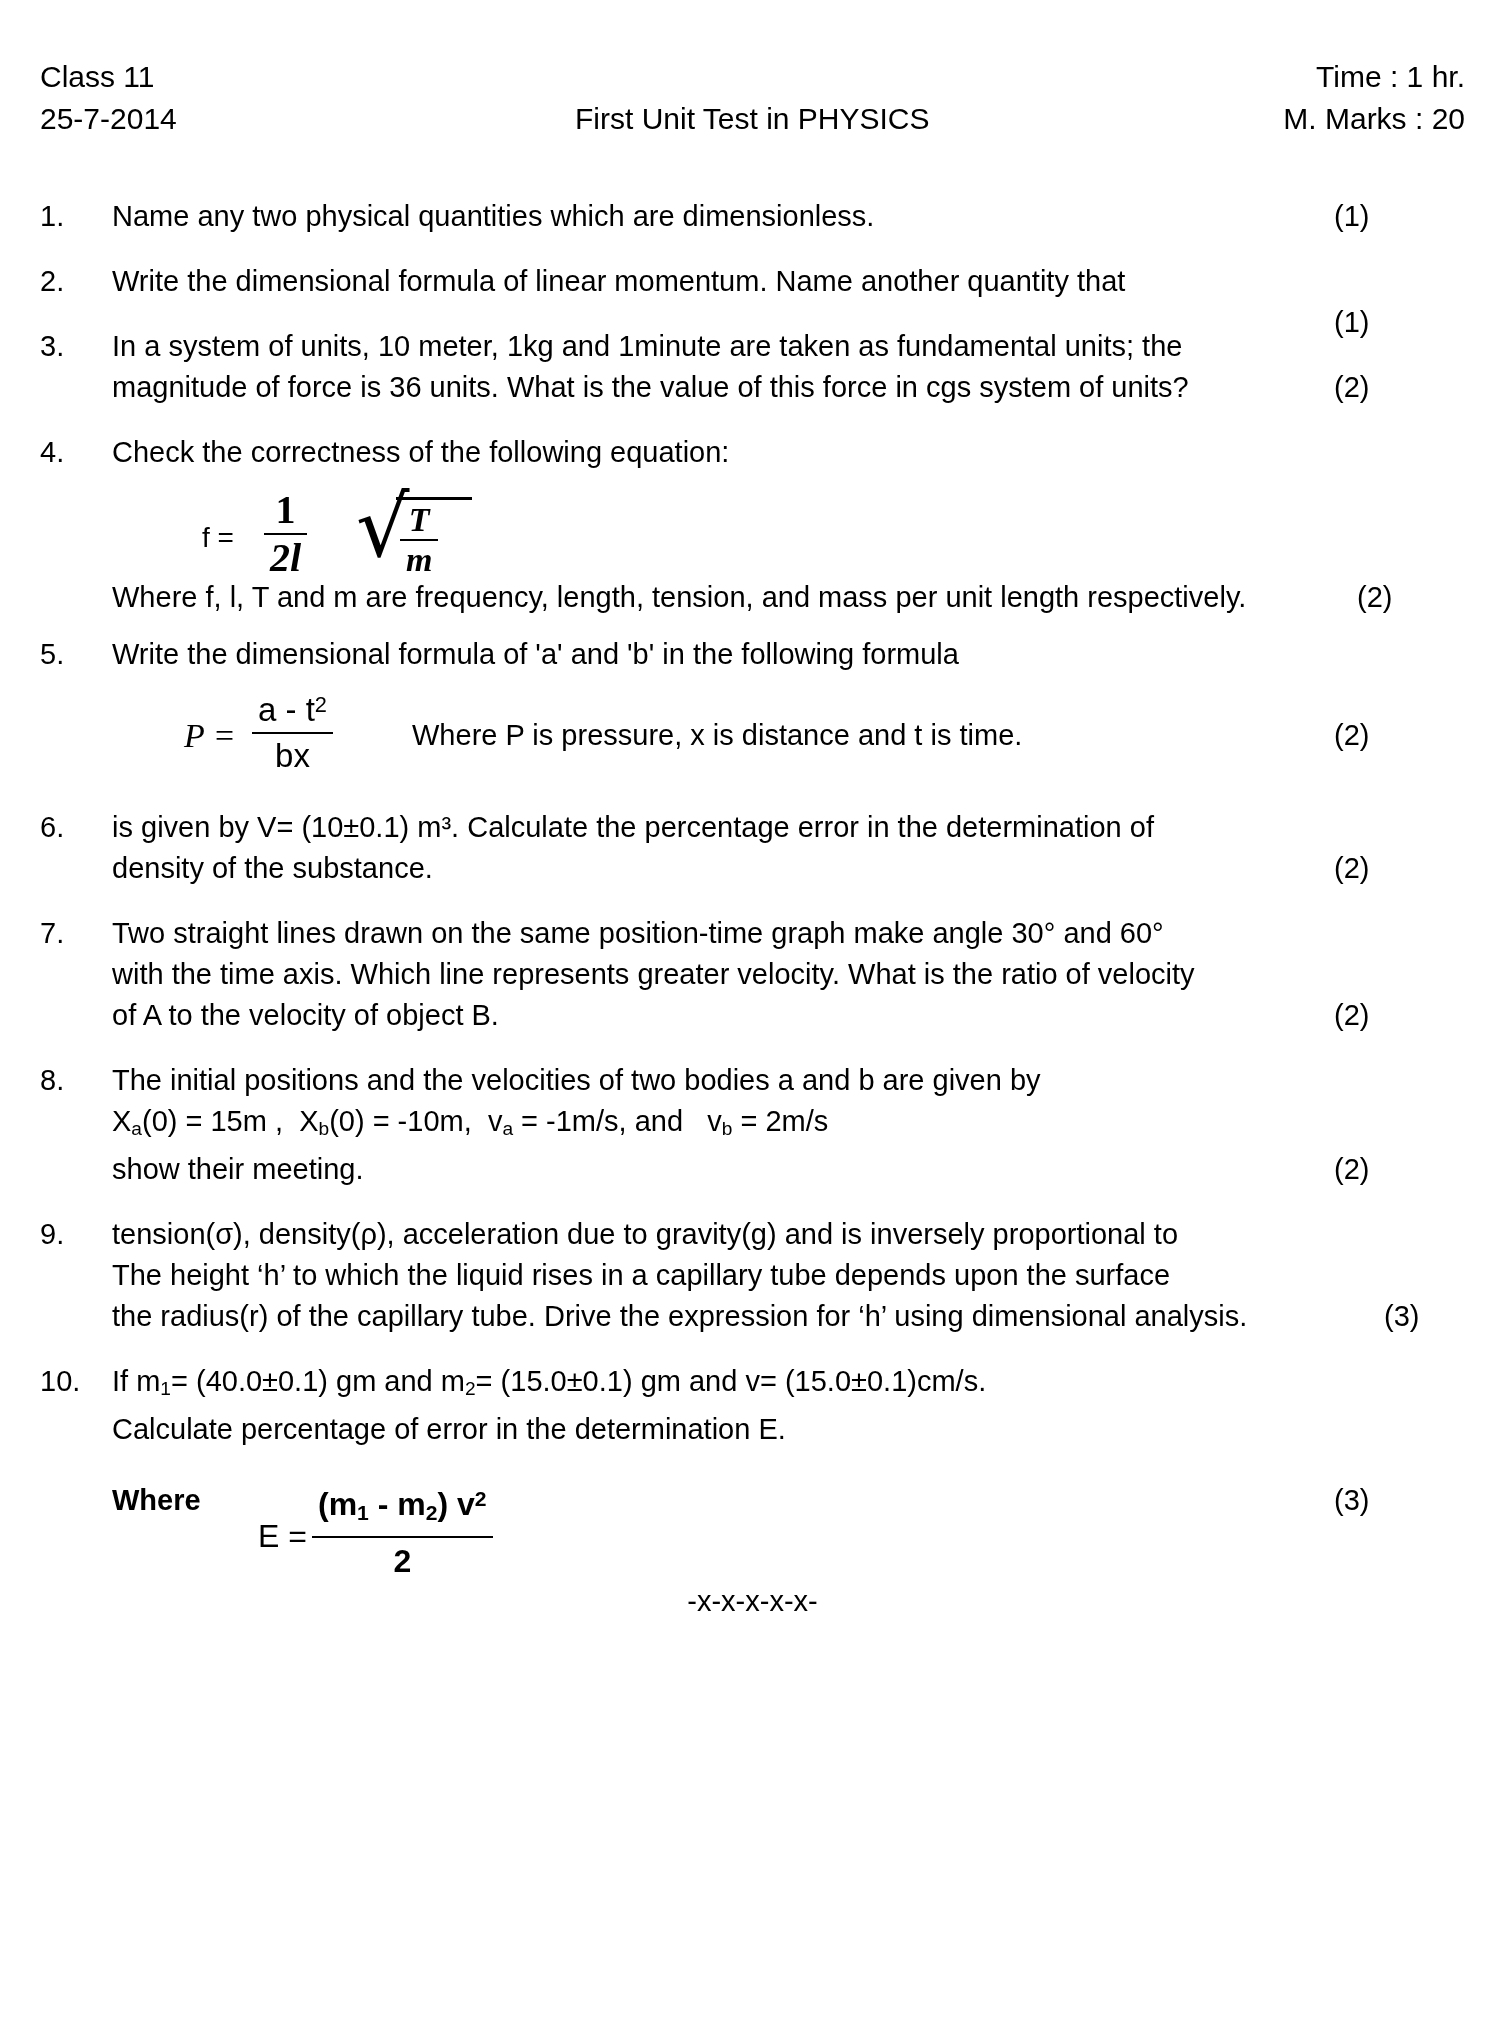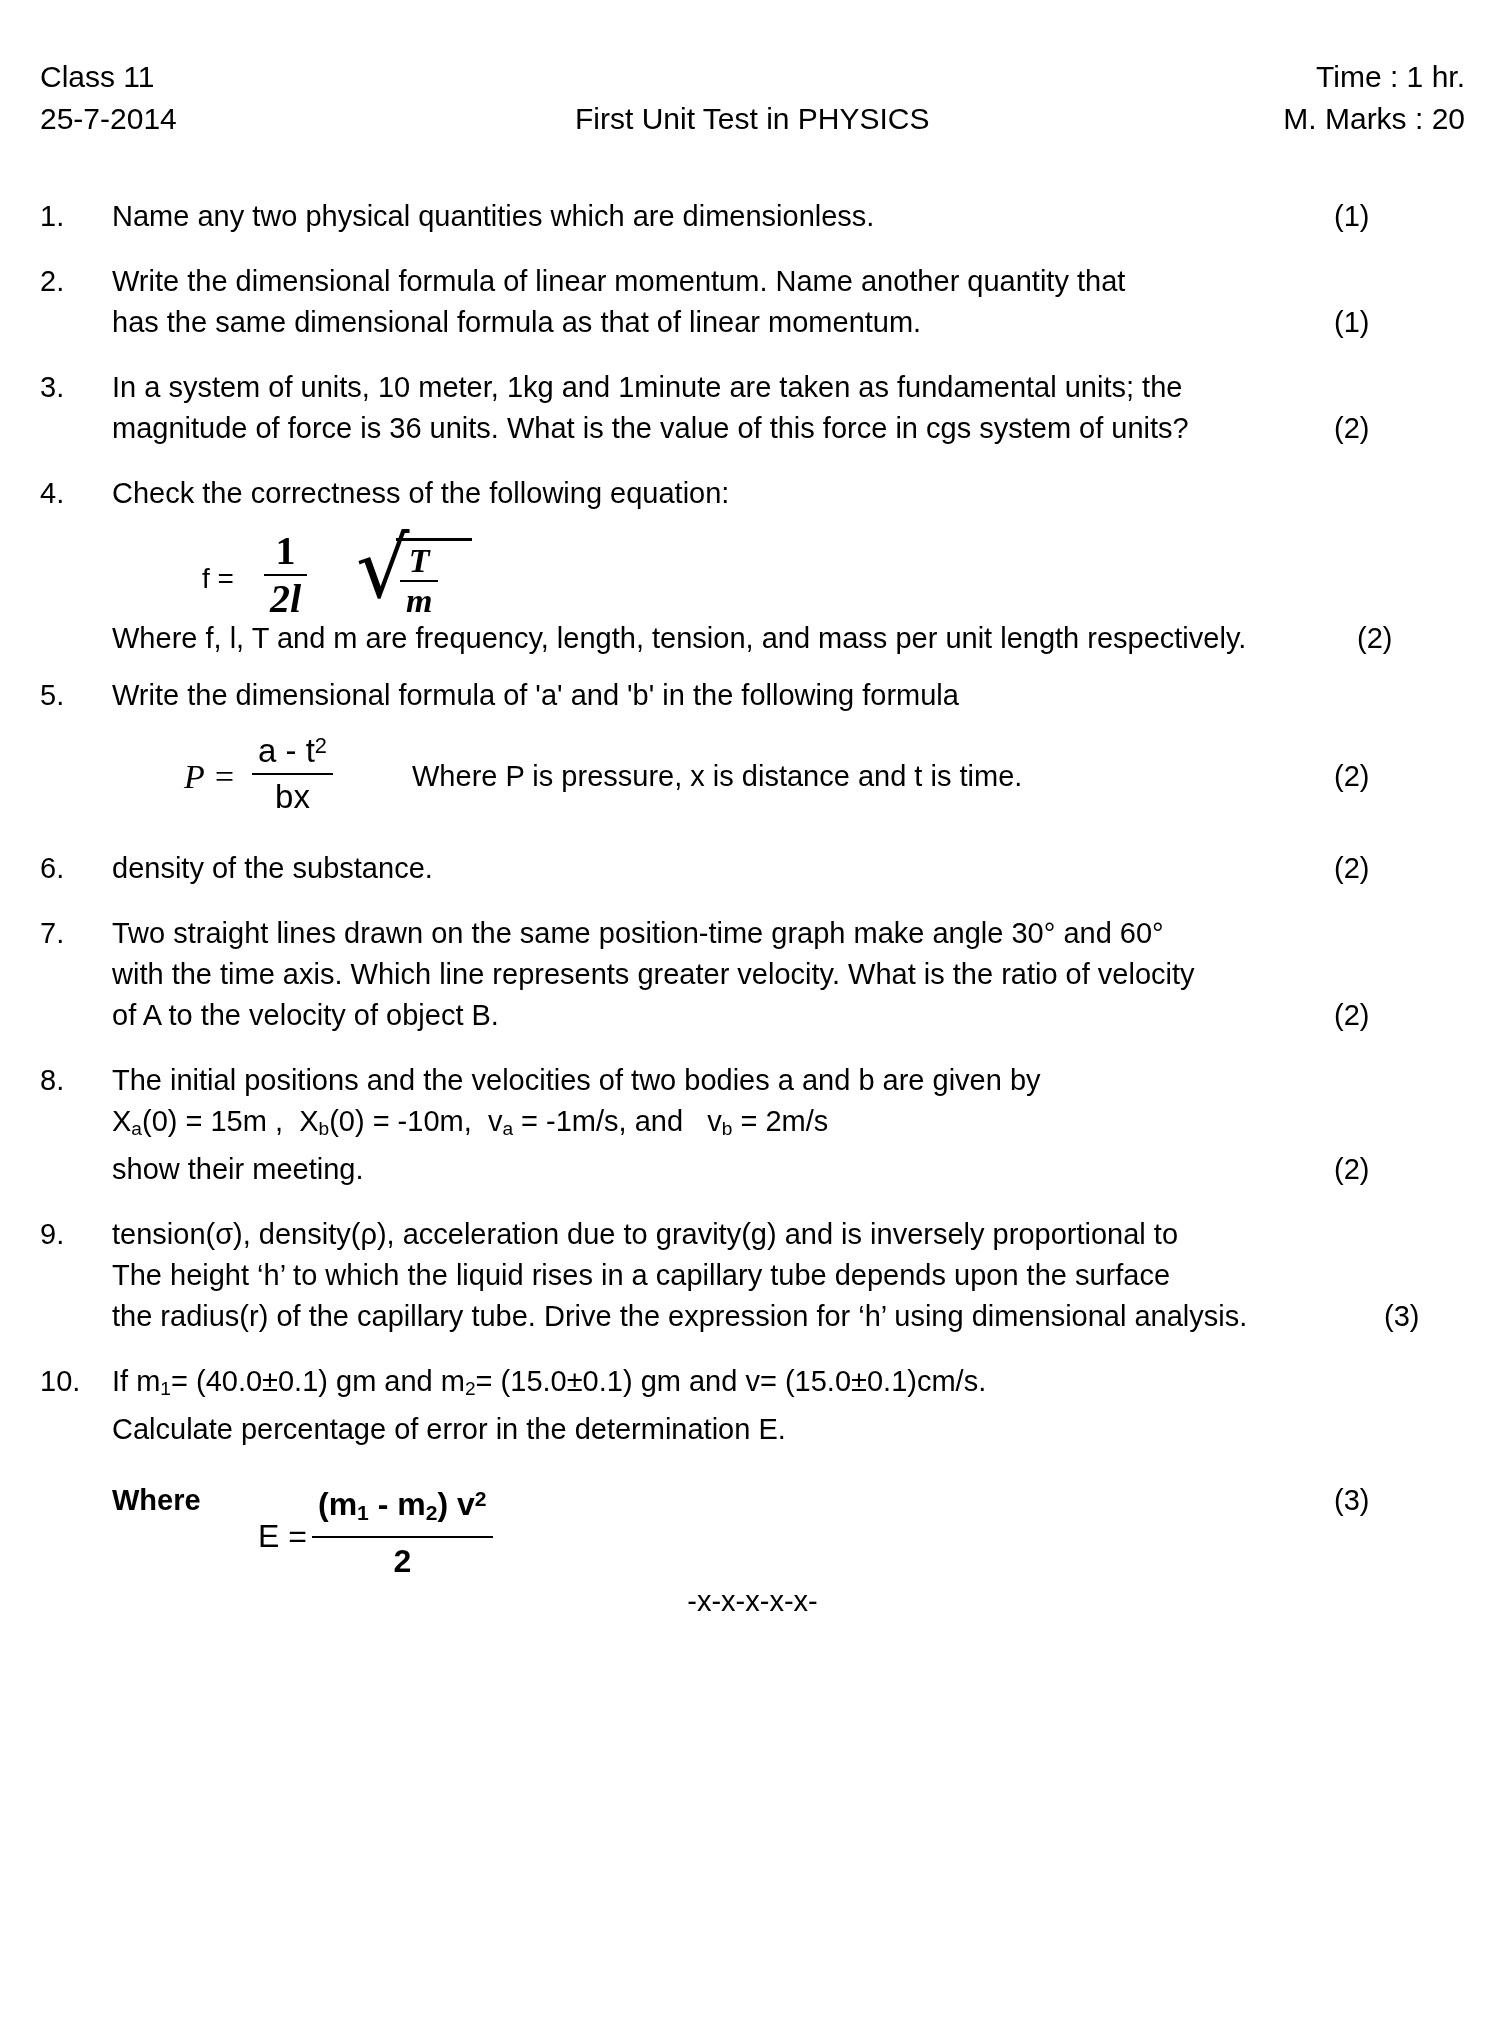--- a/index.html
+++ b/index.html
@@ -253,21 +253,20 @@
       </div>
     </div>
 
     <div class="q" style="margin-bottom:24px;">
       <div class="q-num">2.</div>
       <div class="q-body">
         <div class="line">
           <span>Write the dimensional formula of linear momentum. Name another quantity that</span>
         </div>
         <div class="line">
-          <span>has the same dimensional formula as that of linear momentum.</span>
           <span class="marks">(1)</span>
         </div>
       </div>
     </div>
 
     <div class="q" style="margin-bottom:24px;">
       <div class="q-num">3.</div>
       <div class="q-body">
         <div class="line">
           <span>In a system of units, 10 meter, 1kg and 1minute are taken as fundamental units; the</span>
@@ -331,20 +330,23 @@
           <span class="p-note">Where P is pressure, x is distance and t is time.</span>
           <span class="marks-inline" style="left:1222px; top:36px;">(2)</span>
         </div>
       </div>
     </div>
 
     <div class="q" style="margin-bottom:24px;">
       <div class="q-num">6.</div>
       <div class="q-body">
         <div class="line">
+          <span>is given by V= (10±0.1) m³. Calculate the percentage error in the determination of</span>
+        </div>
+        <div class="line">
           <span>density of the substance.</span>
           <span class="marks">(2)</span>
         </div>
       </div>
     </div>
 
     <div class="q" style="margin-bottom:24px;">
       <div class="q-num">7.</div>
       <div class="q-body">
         <div class="line">

